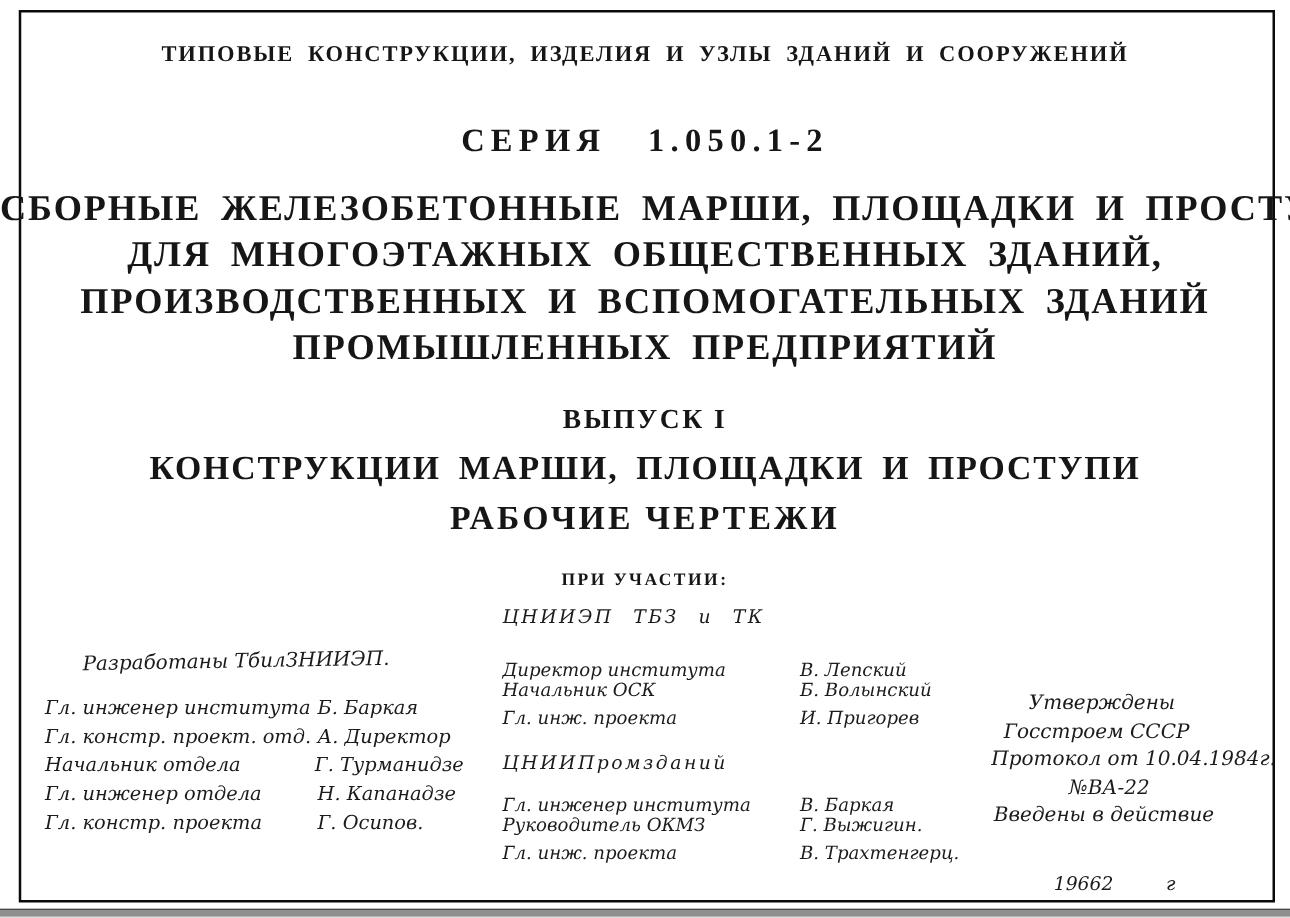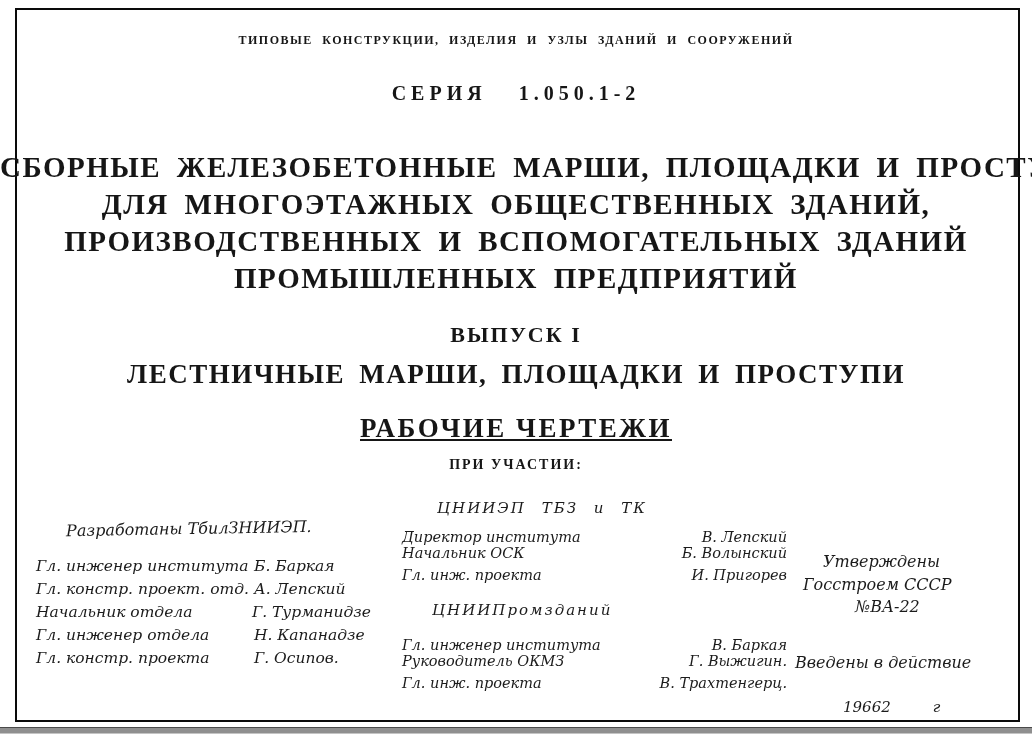--- a/index.html
+++ b/index.html
@@ -14,56 +14,56 @@
   }
   .frame {
     position: absolute;
     left: 15px; top: 8px;
     width: 1005px; height: 714px;
     border: 2px solid #0a0a0a;
     background: #ffffff;
   }
   
   .print { position: absolute; left: 0; width: 1032px; text-align: center; font-weight: bold; white-space: nowrap; }
-  .category   { top: 33px;  font-size: 12px; letter-spacing: 1.5px; word-spacing: 5px; }
-  .series     { top: 82px;  font-size: 20px; letter-spacing: 5px; word-spacing: 22px; }
+  .category   { top: 33px;  font-size: 18px; letter-spacing: 1.5px; word-spacing: 5px; }
+  .series     { top: 98px;  font-size: 26px; letter-spacing: 5px; word-spacing: 22px; }
   .title-block{ position: absolute; left: 0; top: 149px; width: 1032px; text-align: center; }
   .title-line { font-size: 29px; font-weight: bold; line-height: 37px; letter-spacing: 1.5px; word-spacing: 7px; white-space: nowrap; }
   .issue      { top: 322px; font-size: 22px; letter-spacing: 2px; }
   .subtitle   { top: 359px; font-size: 27px; letter-spacing: 1.5px; word-spacing: 6px; }
-  .doctype    { top: 413px; font-size: 27px; letter-spacing: 2.5px; text-decoration: underline; }
+  .doctype    { top: 399px; font-size: 27px; letter-spacing: 2.5px; }
   .participation { top: 457px; font-size: 14px; letter-spacing: 2px; }
 
   
   .hand { font-family: "DejaVu Serif", serif; font-style: italic; color: #1b1b1b; }
 
   .dev-heading { position: absolute; left: 66px; top: 519px; font-size: 16px; transform: rotate(-1deg); white-space: nowrap; }
   .dev-rows { position: absolute; left: 36px; top: 557px; width: 335px; font-size: 15.5px; }
   .dev-rows .row { display: flex; margin-bottom: 5px; }
   .dev-rows .role { width: 218px; white-space: nowrap; }
   .dev-rows .name { flex: 1; white-space: nowrap; }
 
   .org { position: absolute; left: 402px; font-size: 15px; letter-spacing: 2px; word-spacing: 9px; white-space: nowrap; }
-  .org-1 { top: 499px; margin-left: 35px; }
-  .org-2 { top: 601px; margin-left: 30px; }
+  .org-1 { top: 484px; }
+  .org-2 { top: 601px; }
   .mid-rows { position: absolute; left: 402px; width: 385px; font-size: 14.5px; }
   .mid-rows-1 { top: 529px; }
   .mid-rows-2 { top: 637px; }
   .mid-rows .row { display: flex; line-height: 16px; }
   .mid-rows .row.gap { margin-top: 6px; }
   .mid-rows .role { width: 238px; white-space: nowrap; }
-  .mid-rows .name { flex: 1; white-space: nowrap; text-align: right; }
+  .mid-rows .name { flex: 1; white-space: nowrap; }
 
   .approval { position: absolute; left: 793px; top: 551px; width: 228px; font-size: 16px; line-height: 22.5px; }
   .approval div { white-space: nowrap; }
   .ap-1 { padding-left: 30px; }
   .ap-2 { padding-left: 10px; font-style: italic; }
   .ap-3 { padding-left: 0; }
   .ap-4 { padding-left: 62px; }
-  .ap-5 { padding-left: 2px; margin-top: 33px; }
+  .ap-5 { padding-left: 2px; }
   .ap-6 { padding-left: 20px; }
 
   .footer-number { position: absolute; left: 843px; top: 698px; font-size: 15px; font-weight: normal; white-space: nowrap; }
   .footer-number .suffix { margin-left: 42px; }
 
   .bottom-bar {
     position: absolute;
     left: 0; top: 727px;
     width: 1032px; height: 7px;
     background: #8f8f8f;
@@ -81,34 +81,34 @@
 <div class="print series">СЕРИЯ 1.050.1-2</div>
 
 <div class="title-block">
   <div class="title-line">СБОРНЫЕ ЖЕЛЕЗОБЕТОННЫЕ МАРШИ, ПЛОЩАДКИ И ПРОСТУПИ</div>
   <div class="title-line">ДЛЯ МНОГОЭТАЖНЫХ ОБЩЕСТВЕННЫХ ЗДАНИЙ,</div>
   <div class="title-line">ПРОИЗВОДСТВЕННЫХ И ВСПОМОГАТЕЛЬНЫХ ЗДАНИЙ</div>
   <div class="title-line">ПРОМЫШЛЕННЫХ ПРЕДПРИЯТИЙ</div>
 </div>
 
 <div class="print issue">ВЫПУСК I</div>
-<div class="print subtitle">ЛЕСТНИЧНЫЕ МАРШИ, ПЛОЩАДКИ И ПРОСТУПИ</div>
+<div class="print subtitle">КОНСТРУКЦИИ МАРШИ, ПЛОЩАДКИ И ПРОСТУПИ</div>
 <div class="print doctype">РАБОЧИЕ ЧЕРТЕЖИ</div>
 <div class="print participation">ПРИ УЧАСТИИ:</div>
 
 <div class="dev-heading hand">Разработаны ТбилЗНИИЭП.</div>
 
 <div class="dev-rows hand">
   <div class="row">
     <span class="role">Гл. инженер института</span>
     <span class="name">Б. Баркая</span>
   </div>
   <div class="row">
     <span class="role">Гл. констр. проект. отд.</span>
-    <span class="name">А. Лепский</span>
+    <span class="name">А. Директор</span>
   </div>
   <div class="row">
     <span class="role">Начальник отдела</span>
     <span class="name">Г. Турманидзе</span>
   </div>
   <div class="row">
     <span class="role">Гл. инженер отдела</span>
     <span class="name">Н. Капанадзе</span>
   </div>
   <div class="row">
@@ -147,20 +147,21 @@
   </div>
   <div class="row gap">
     <span class="role">Гл. инж. проекта</span>
     <span class="name">В. Трахтенгерц.</span>
   </div>
 </div>
 
 <div class="approval hand">
   <div class="ap-1">Утверждены</div>
   <div class="ap-2">Госстроем СССР</div>
+  <div class="ap-3">Протокол от 10.04.1984г.</div>
   <div class="ap-4">№ВА-22</div>
   <div class="ap-5">Введены в действие</div>
 </div>
 
 <div class="footer-number hand">
   <span>19662</span><span class="suffix">г</span>
 </div>
 
 <div class="bottom-bar"></div>
 

